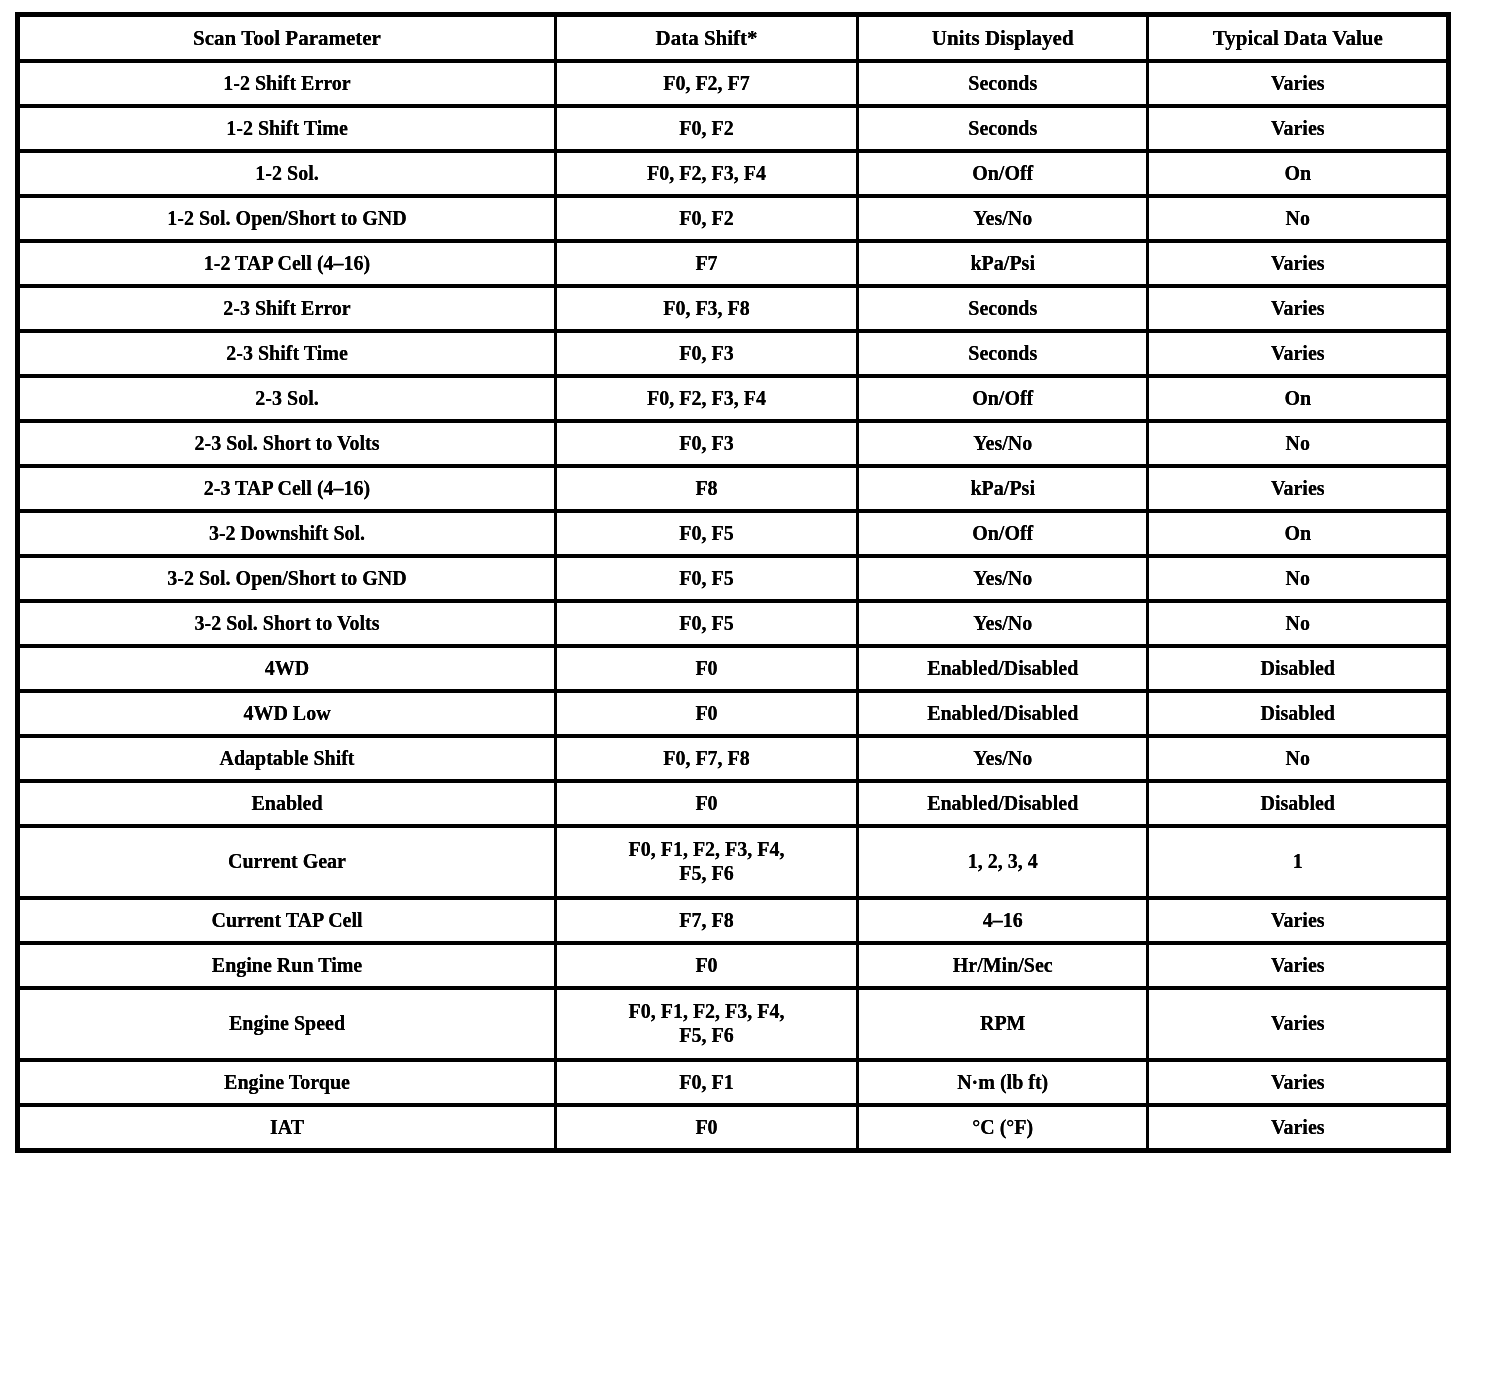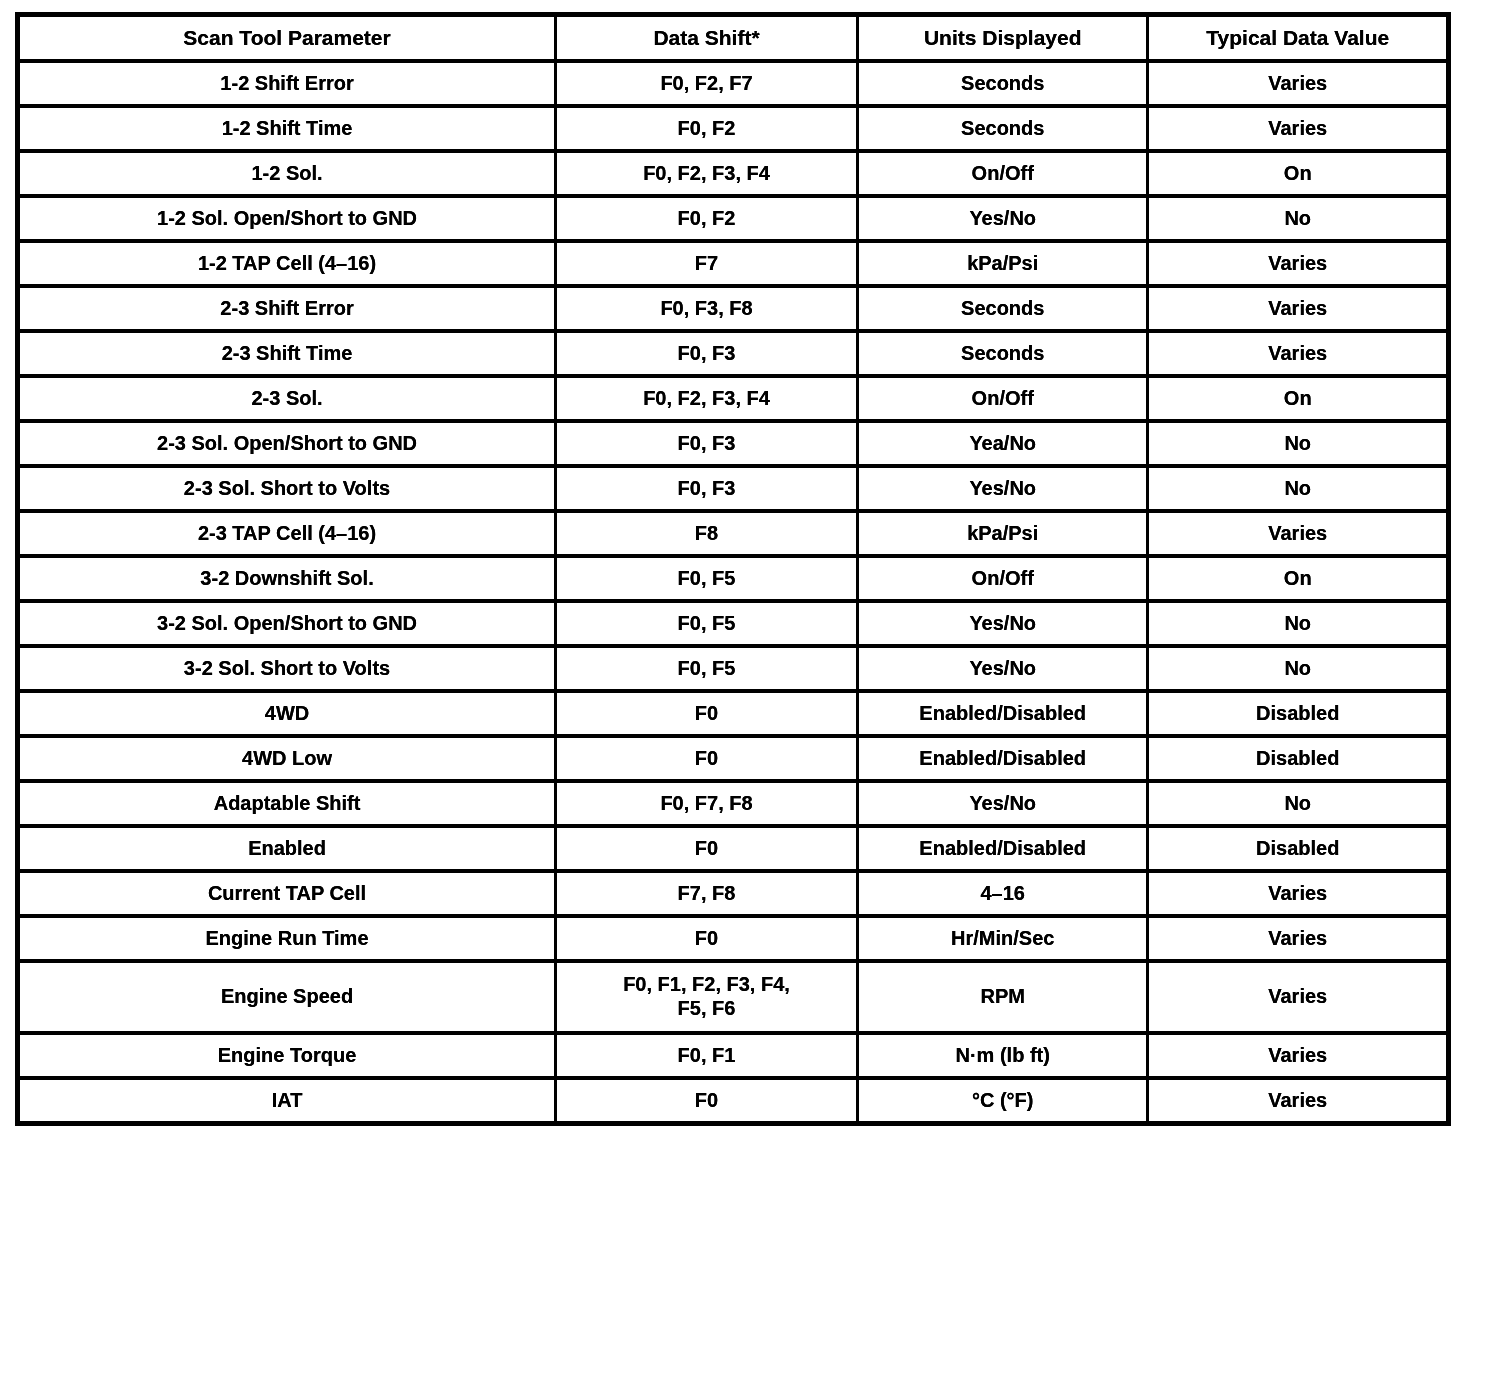--- a/index.html
+++ b/index.html
@@ -8,21 +8,21 @@
     background: #ffffff;
     width: 1504px;
     height: 1392px;
     overflow: hidden;
   }
   .page {
     position: relative;
     width: 1504px;
     height: 1392px;
     background: #ffffff;
-    font-family: Liberation Sans, sans-serif;
+    font-family: Liberation Serif, serif;
     color: #000000;
   }
   table.scan-table {
     position: absolute;
     left: 15px;
     top: 12px;
     width: 1436px;
     border-collapse: collapse;
     table-layout: fixed;
     background: #ffffff;
@@ -124,26 +124,20 @@
           <td>Seconds</td>
           <td>Varies</td>
         </tr>
         <tr>
           <td>2-3 Sol.</td>
           <td>F0, F2, F3, F4</td>
           <td>On/Off</td>
           <td>On</td>
         </tr>
         <tr>
-          <td>2-3 Sol. Open/Short to GND</td>
-          <td>F0, F3</td>
-          <td>Yea/No</td>
-          <td>No</td>
-        </tr>
-        <tr>
           <td>2-3 Sol. Short to Volts</td>
           <td>F0, F3</td>
           <td>Yes/No</td>
           <td>No</td>
         </tr>
         <tr>
           <td>2-3 TAP Cell (4–16)</td>
           <td>F8</td>
           <td>kPa/Psi</td>
           <td>Varies</td>
@@ -182,20 +176,27 @@
           <td>Adaptable Shift</td>
           <td>F0, F7, F8</td>
           <td>Yes/No</td>
           <td>No</td>
         </tr>
         <tr>
           <td>Enabled</td>
           <td>F0</td>
           <td>Enabled/Disabled</td>
           <td>Disabled</td>
+        </tr>
+        <tr class="tall">
+          <td>Current Gear</td>
+          <td>F0, F1, F2, F3, F4,
+F5, F6</td>
+          <td>1, 2, 3, 4</td>
+          <td>1</td>
         </tr>
         <tr>
           <td>Current TAP Cell</td>
           <td>F7, F8</td>
           <td>4–16</td>
           <td>Varies</td>
         </tr>
         <tr>
           <td>Engine Run Time</td>
           <td>F0</td>

